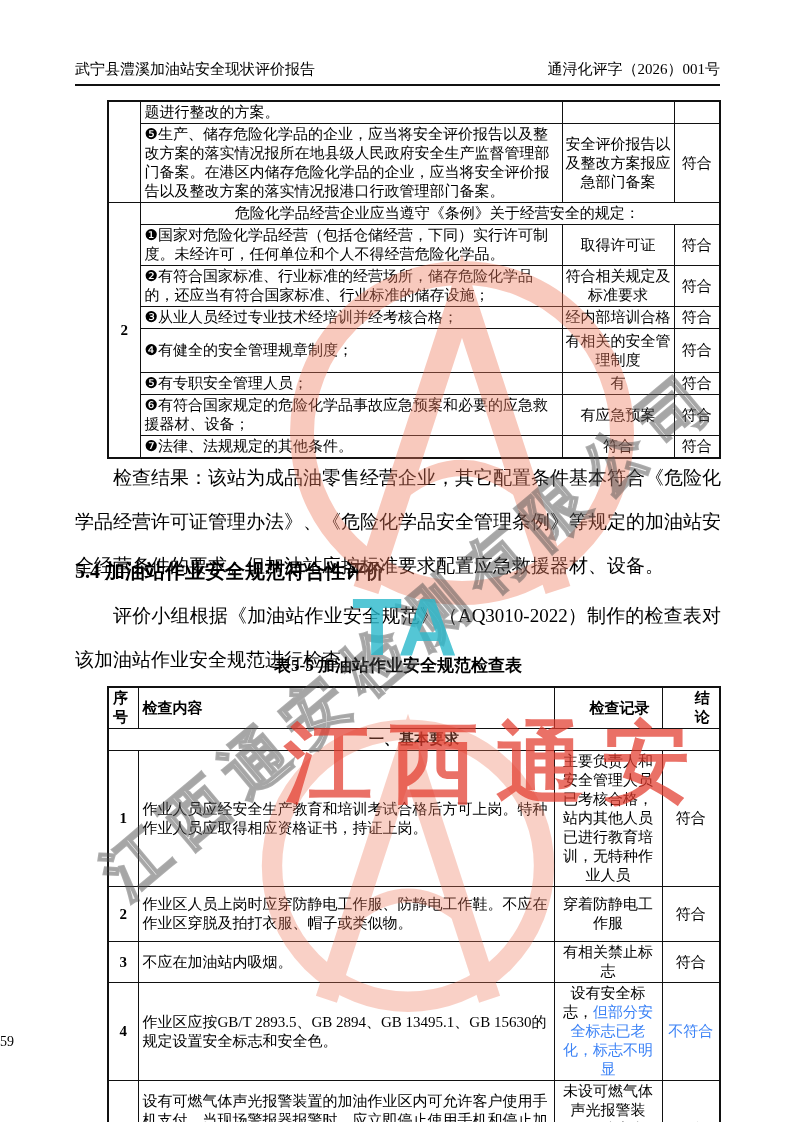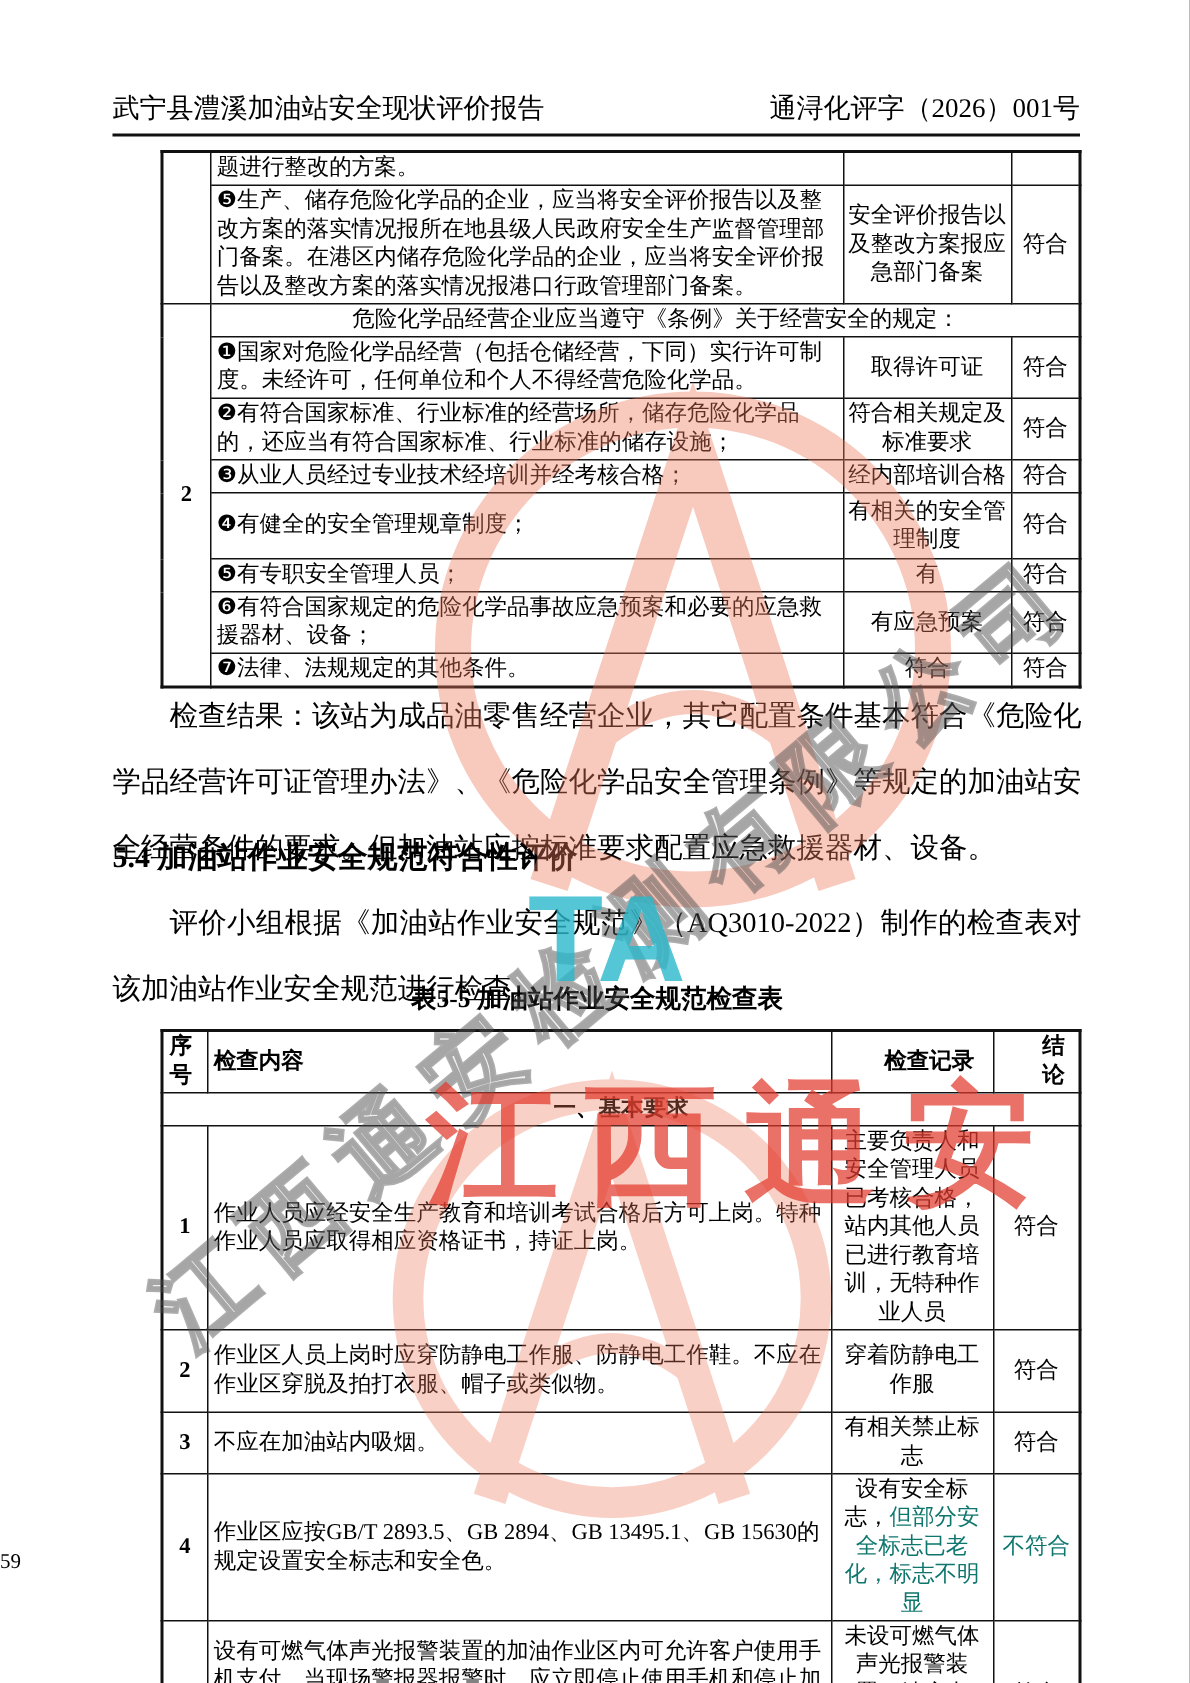--- a/index.html
+++ b/index.html
@@ -5,36 +5,36 @@
   html,body{margin:0;padding:0;background:#888;}
   .page{
     position:relative; width:793px; height:1122px; background:#fff;
     margin:0 auto; overflow:hidden;
     font-family:"Liberation Serif","DejaVu Serif",serif; color:#000;
   }
   
   .hdr{
     position:absolute; left:75px; top:60px; width:645px;
     display:flex; justify-content:space-between; align-items:flex-start;
-    font-size:18px; padding-bottom:5px; border-bottom:2px solid #111;
+    font-size:15px; padding-bottom:5px; border-bottom:2px solid #111;
   }
   
   table{border-collapse:collapse; table-layout:fixed; background:transparent;}
   .tbl{position:absolute; left:107px; width:612px; border:2px solid #111;}
   .tbl td{border:1px solid #111; font-size:15px; line-height:19px; padding:1px 4px; vertical-align:middle; overflow:hidden;}
   .tbl td.num{text-align:center; font-family:"Liberation Serif",serif; font-weight:bold;}
   .tbl td.rec, .tbl td.res{text-align:center; padding:1px 2px;}
   .tbl td.spanrow{text-align:center;padding-left:19px;}
   .tbl1{top:100px;}
   .tbl2{top:686px;}
   .tbl2 .th td{font-weight:bold;}
   .tbl2 .th td.c1,.tbl2 .th td.c2{text-align:left;}
   .tbl2 .th td.c3,.tbl2 .th td.c4{text-align:center;padding-left:27px;}
   .secrow{text-align:center; font-weight:bold;}
-  .red{color:#0f766e;}
+  .red{color:#3b82f6;}
   
   .para{position:absolute; left:75px; width:646px; font-size:19px; line-height:44px; text-align:justify; text-indent:2em;}
   .p-result{top:456px;}
   .p-54{top:594px;}
   .h54{position:absolute; left:75px; top:558px; width:646px; font-size:20px; font-weight:bold;}
   .tcaption{position:absolute; left:75px; top:654px; width:646px; text-align:center; font-size:17px; font-weight:bold;}
   .pageno{position:absolute; left:0; top:1034px; width:793px; font-size:14px;}
   
   .wm{position:absolute; inset:0; pointer-events:none; z-index:6;}
   .wm-red{

